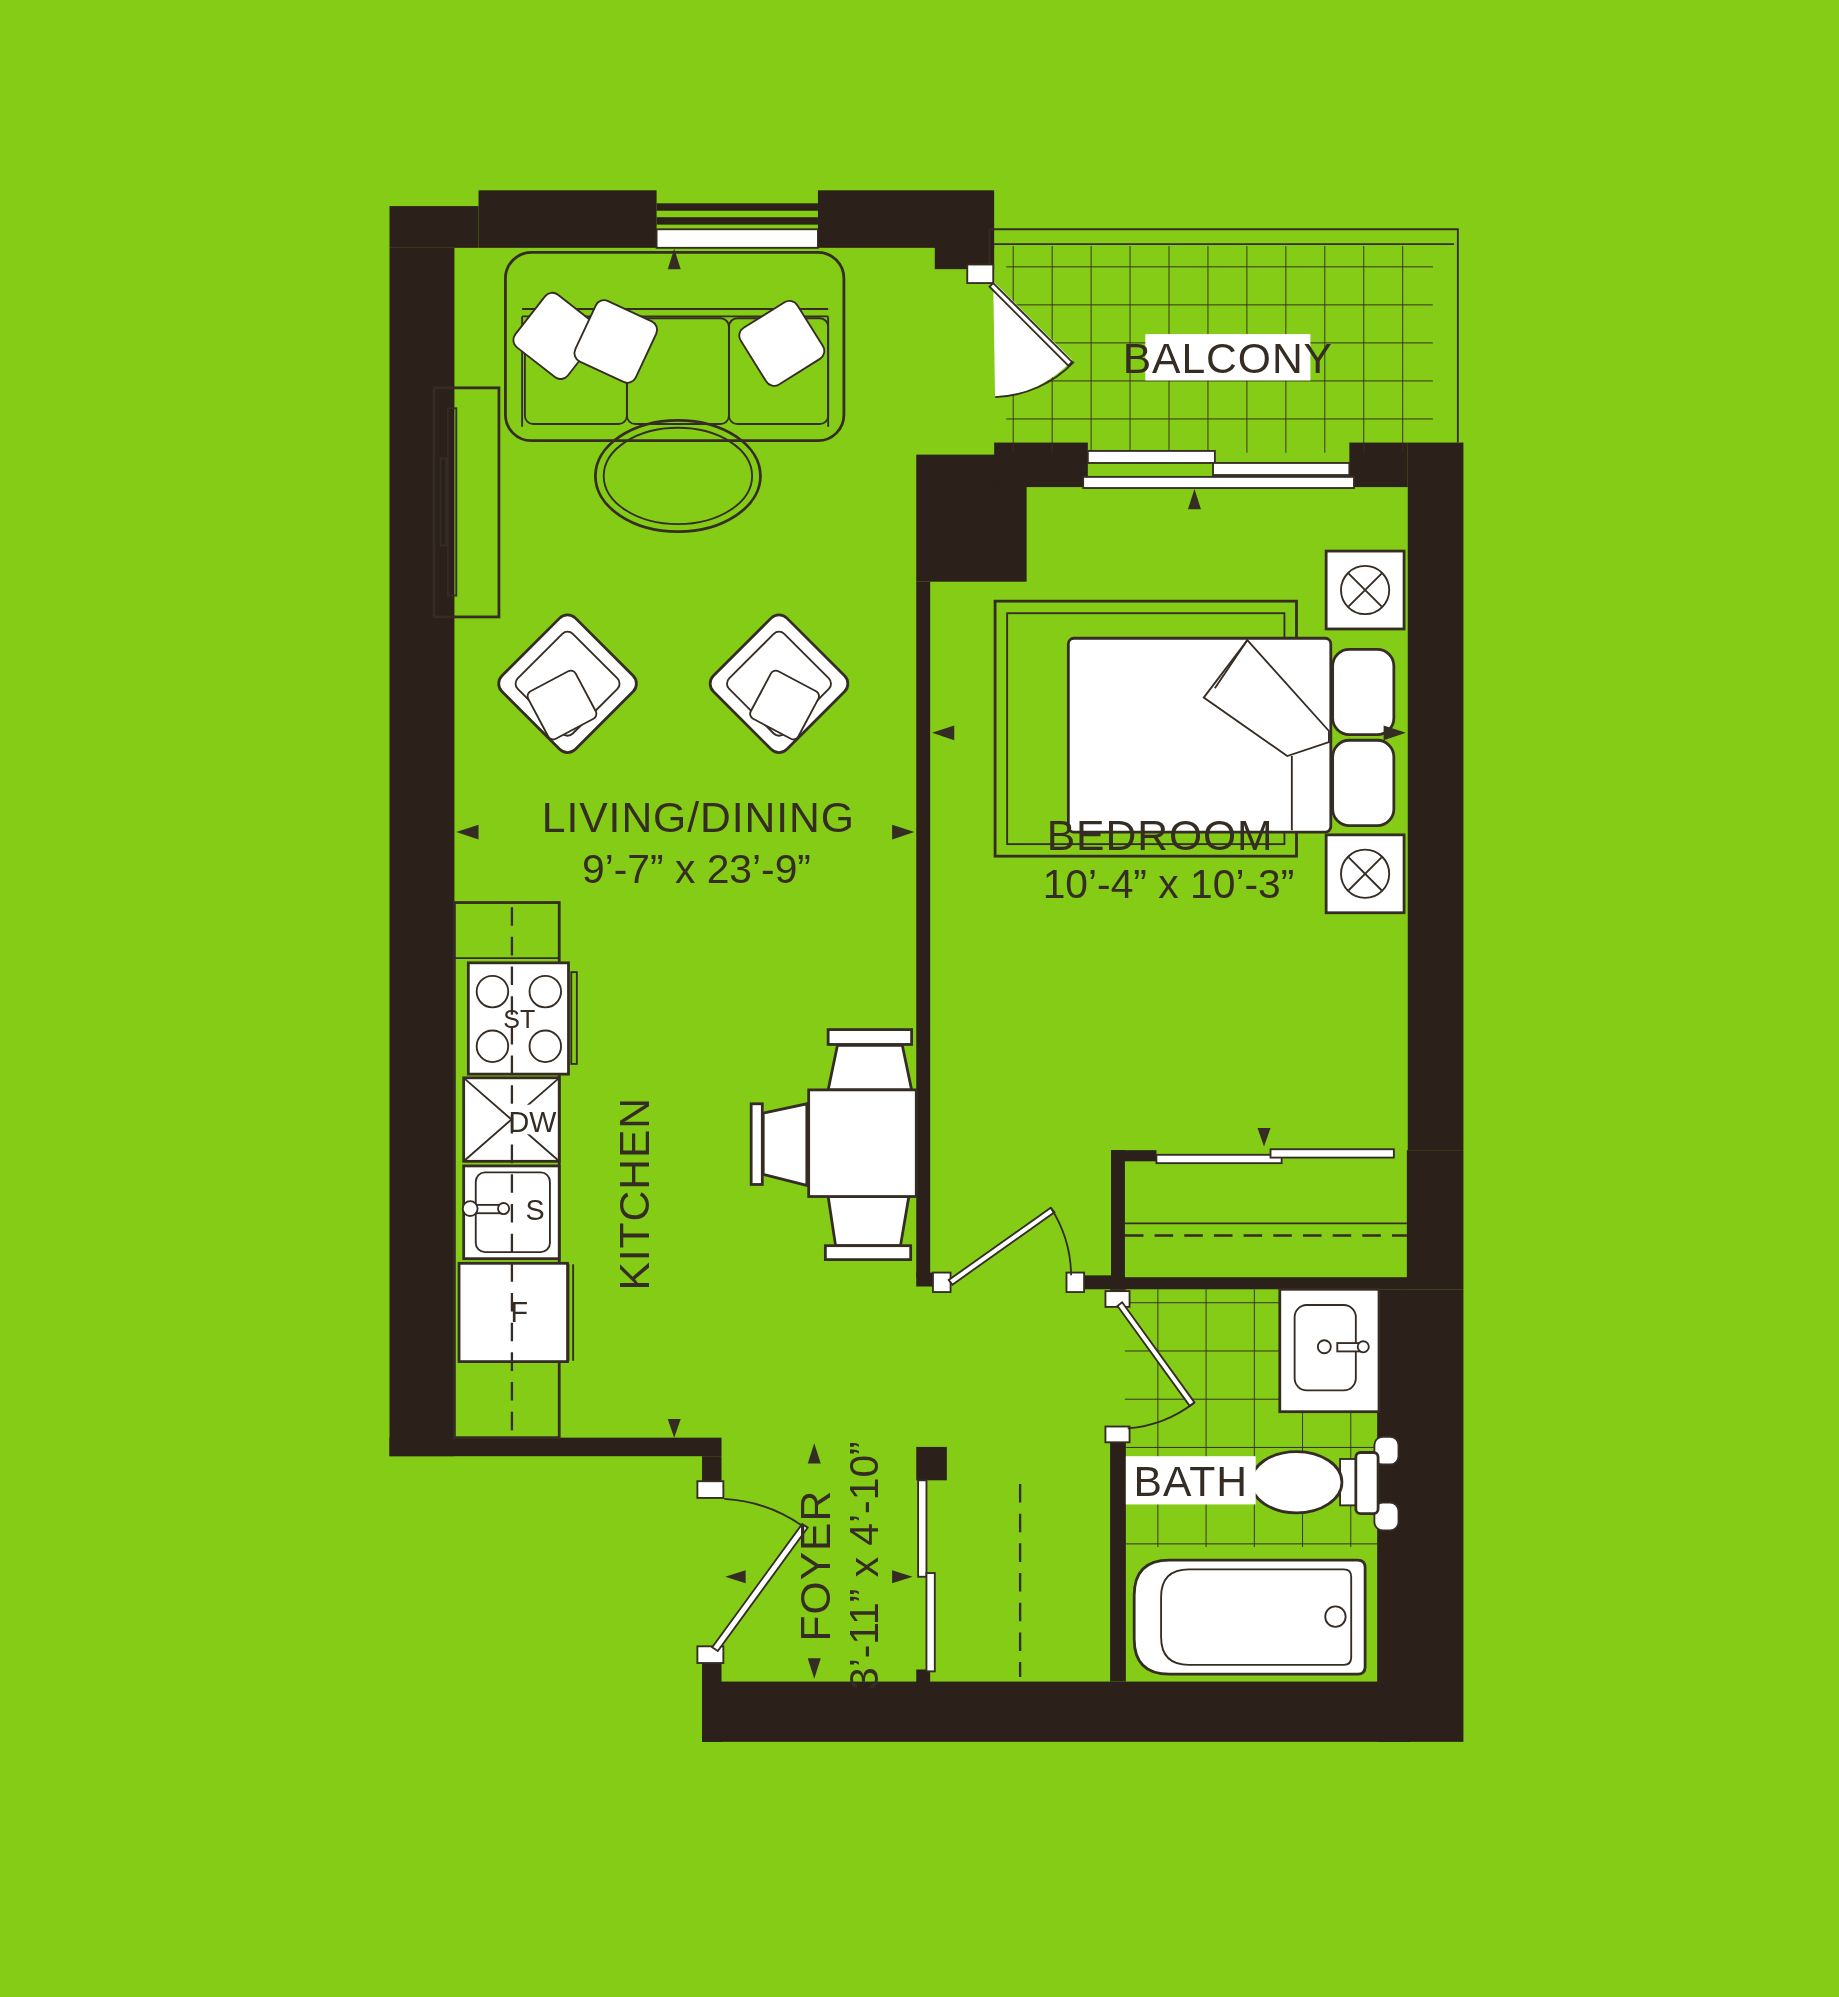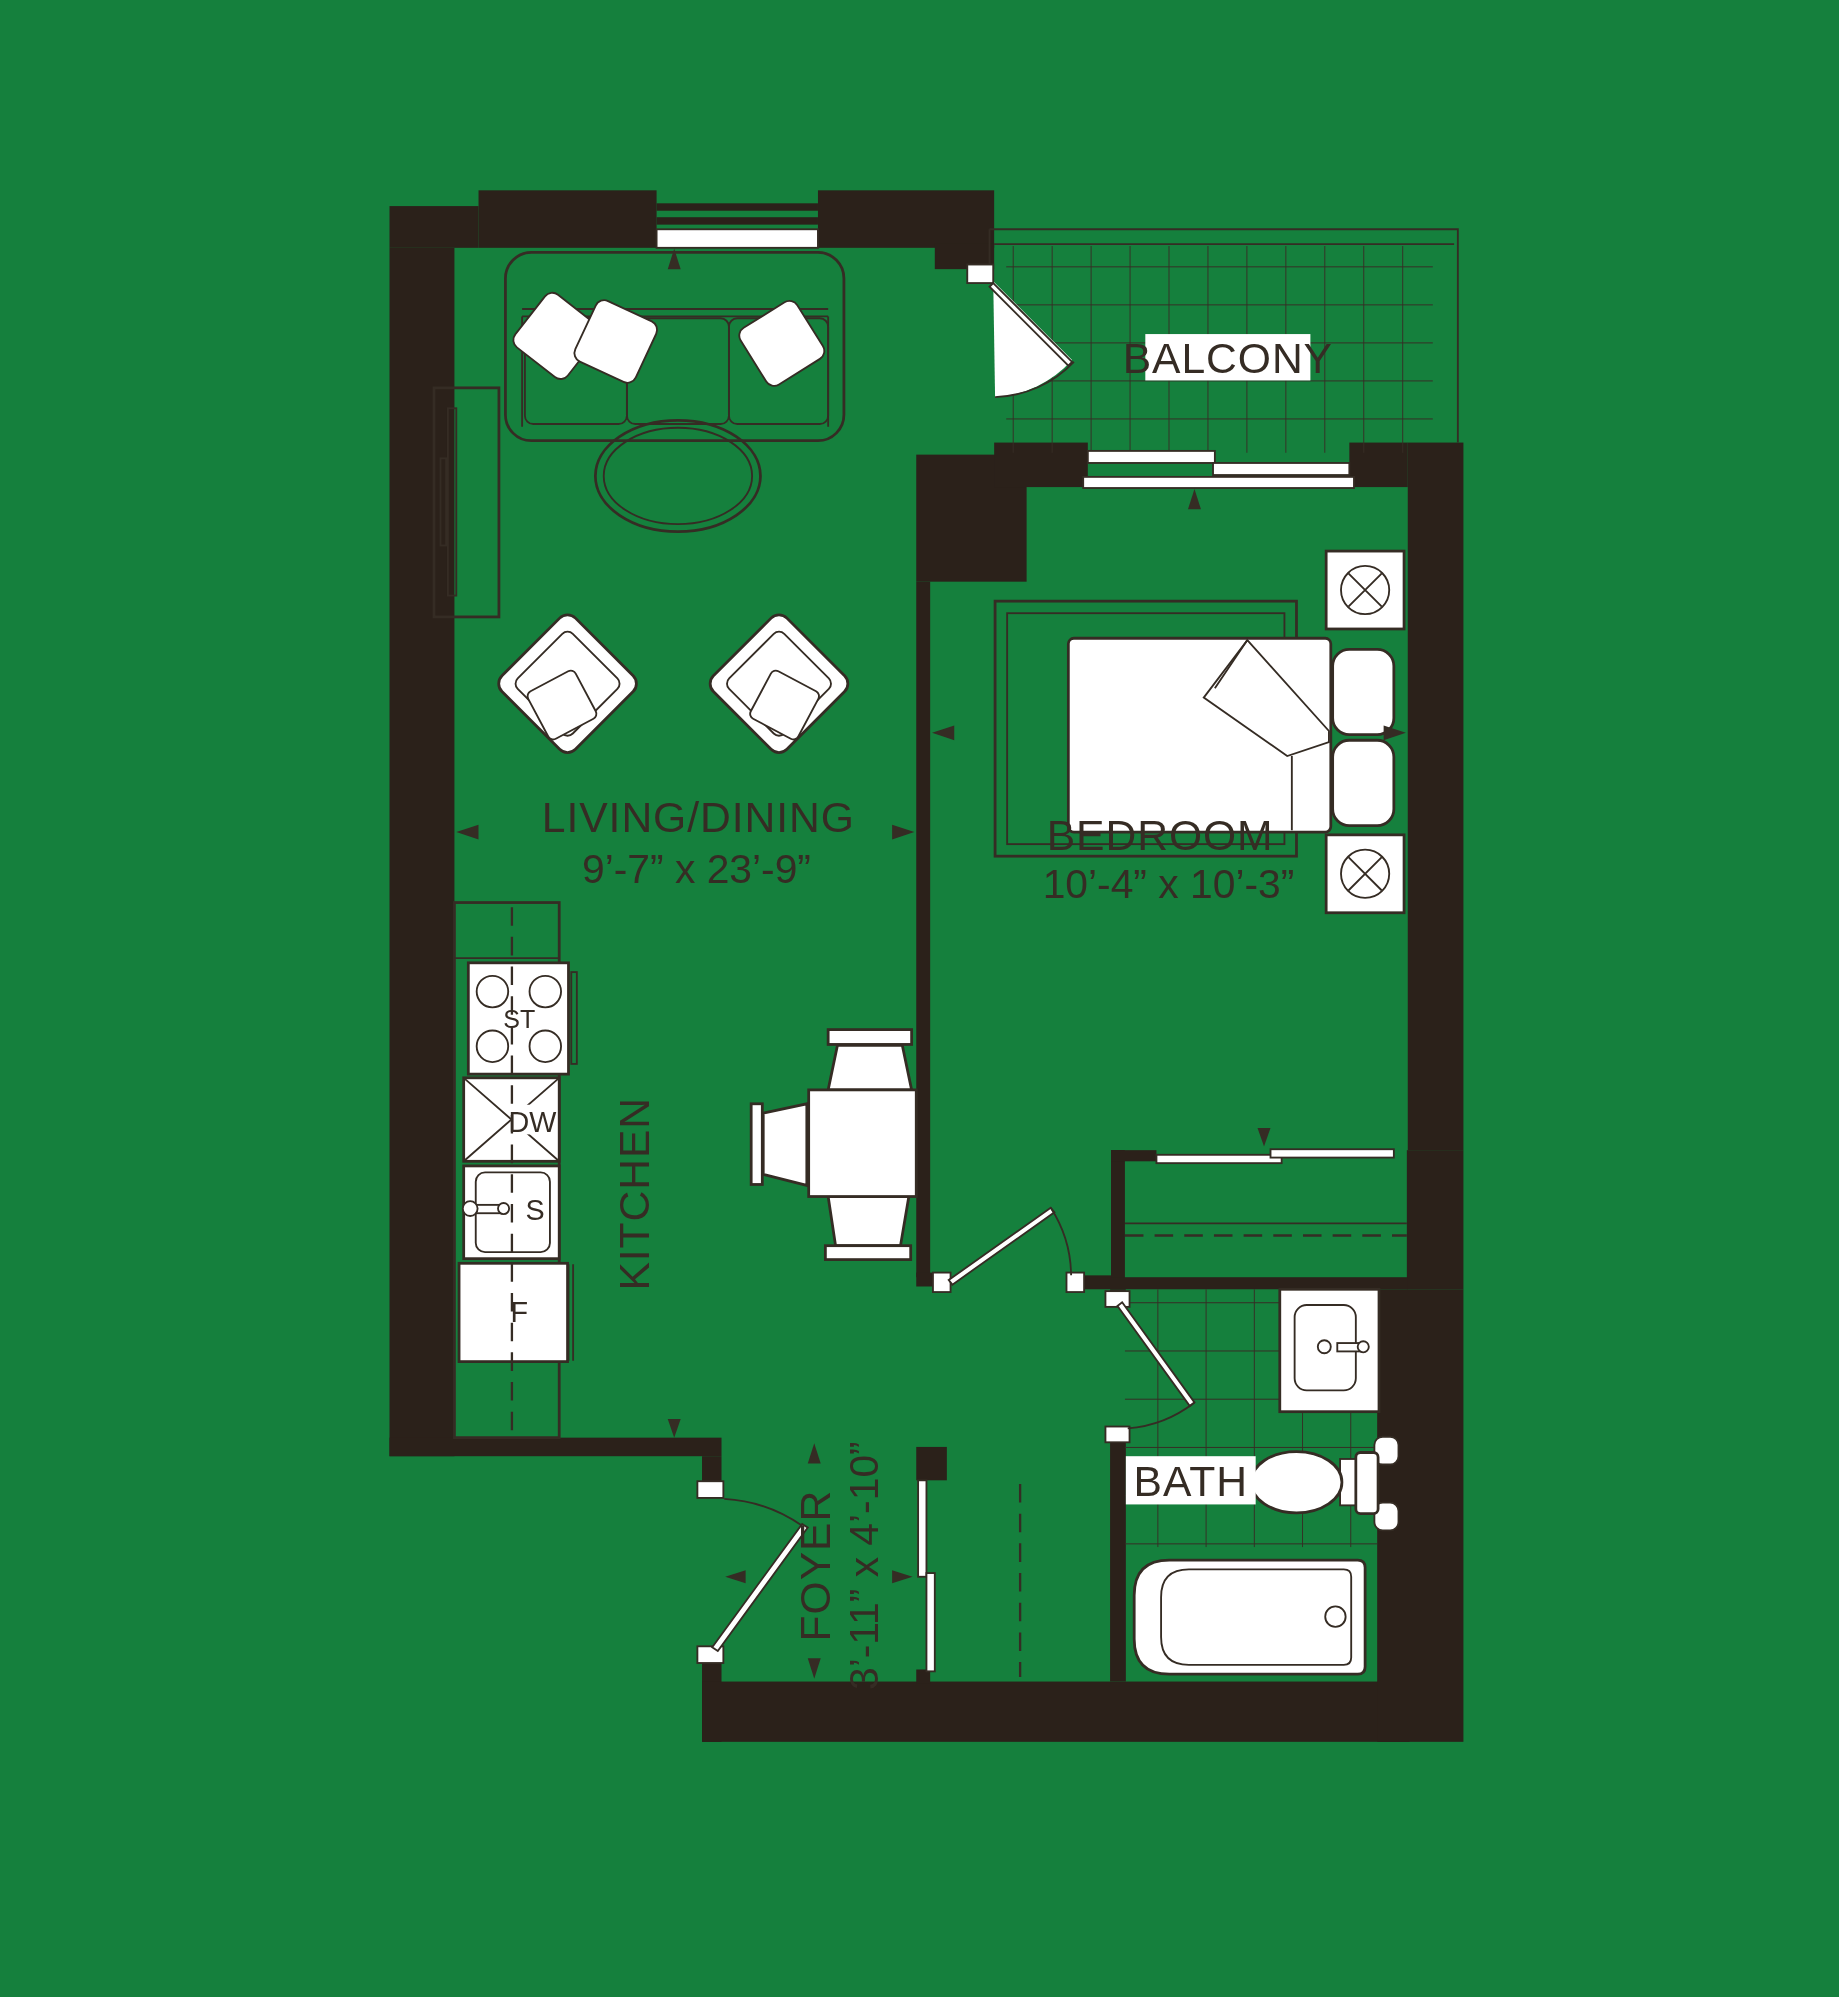--- a/index.html
+++ b/index.html
@@ -1,16 +1,16 @@
 <!DOCTYPE html>
 <html style="--wall: #2b211a; --line: #352c24;font-size:15px"><head>
 <meta charset="utf-8">
 <style>
   html,body{margin:0;padding:0;background:#fff;}
-  .plan-wrap{width:1839px;height:1998px;background:#15803d;position:relative;font-family:"Liberation Sans",sans-serif;}
+  .plan-wrap{width:1839px;height:1998px;background:#84cc16;position:relative;font-family:"Liberation Sans",sans-serif;}
   svg{display:block;width:100%;height:100%;}
   .wall{fill:var(--wall,#2b211a);stroke:none;}
   .ln{fill:none;stroke:var(--line,#352c24);stroke-width:3;}
   .ln2{fill:none;stroke:var(--line,#352c24);stroke-width:2;}
   .wfill{fill:#fff;stroke:var(--line,#352c24);stroke-width:3;}
   .wfill2{fill:#fff;stroke:var(--line,#352c24);stroke-width:2;}
   .wplain{fill:#fff;stroke:none;}
   .mark{fill:var(--line,#352c24);stroke:none;}
   .dash{fill:none;stroke:var(--line,#352c24);stroke-width:2.5;stroke-dasharray:20 12;}
   text{fill:var(--line,#352c24);font-family:"Liberation Sans",sans-serif;}

